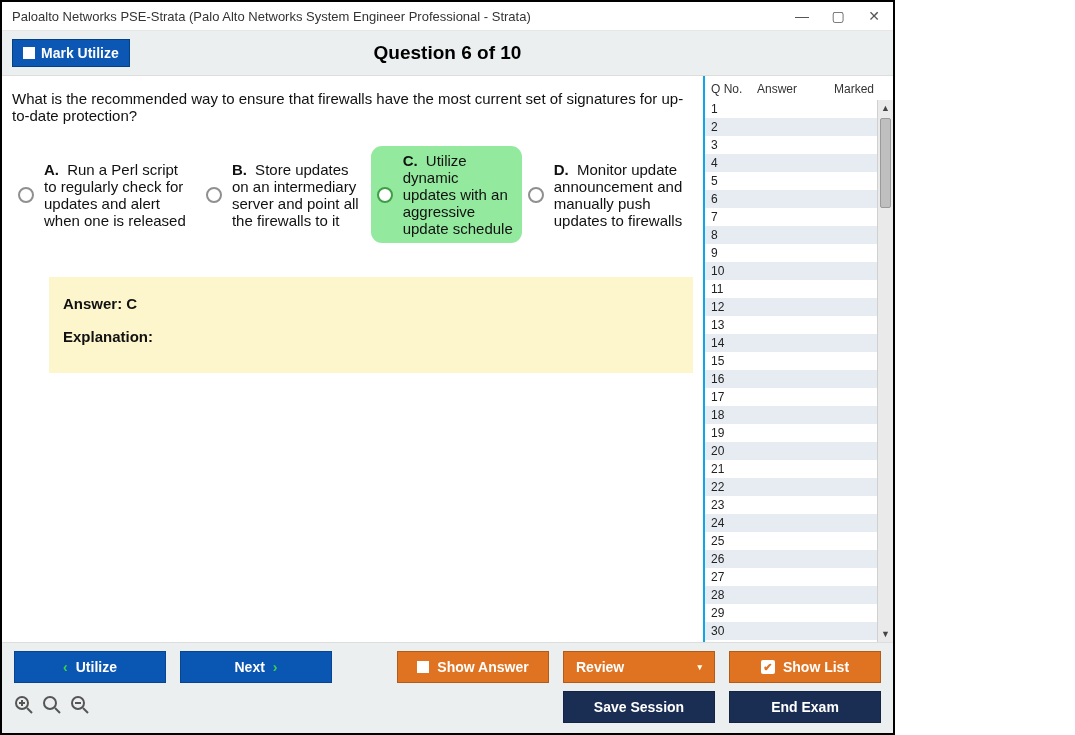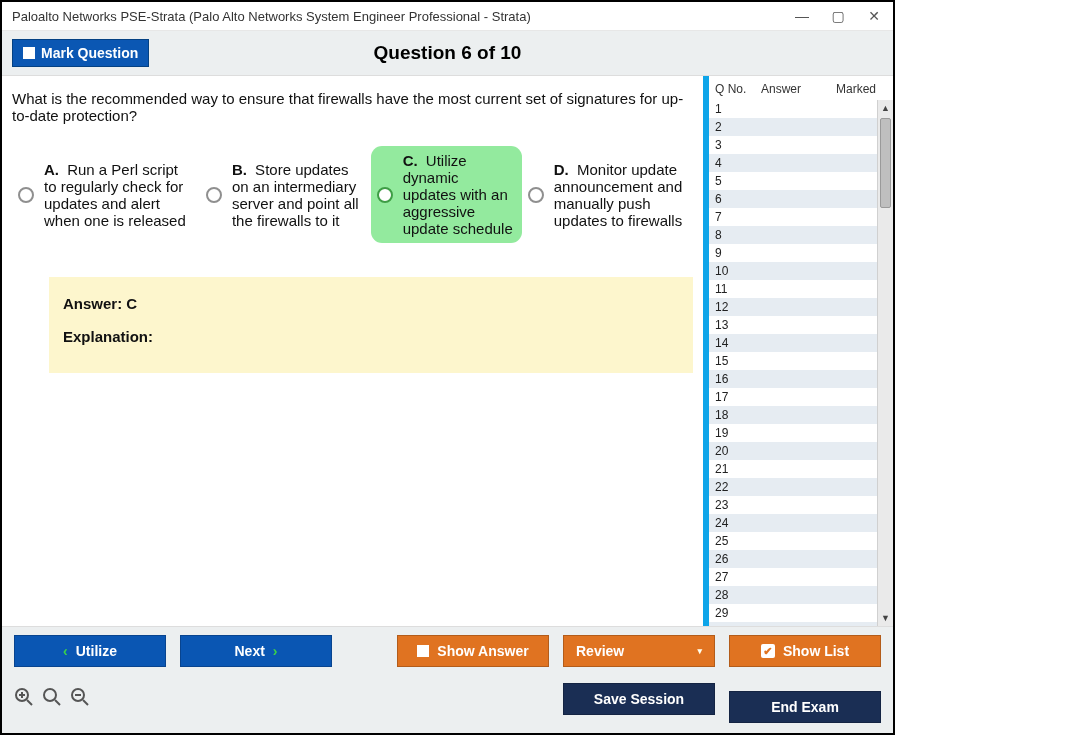--- a/index.html
+++ b/index.html
@@ -48,21 +48,21 @@
   .choice.highlight .radio { border-color: #3f9d46; }
   .choice b { font-weight: bold; margin-right: 4px; }
   .answer-box {
     margin-top: 34px; background: #fdf6cd; padding: 18px 14px 28px 14px;
     font-size: 15px; color: #111; margin-left: 37px;
   }
   .answer-box .ans { font-weight: bold; margin-bottom: 16px; }
   .answer-box .expl-label { font-weight: bold; }
   
   .sidebar {
-    width: 190px; border-left: 6px solid #0ea5e9; display: flex; flex-direction: column;
+    width: 190px; border-left: 2px solid #0ea5e9; display: flex; flex-direction: column;
     background: #fff; font-size: 12px;
   }
   .side-head {
     display: flex; padding: 6px 6px 4px 6px; color: #333;
   }
   .side-head .c-qno { width: 46px; }
   .side-head .c-ans { width: 64px; }
   .side-head .c-mark { flex: 1; text-align: center; }
   .side-body { flex: 1; overflow: hidden; position: relative; }
   .q-rows { display: flex; flex-direction: column; }
@@ -99,21 +99,21 @@
   .btn .arrow { font-weight: bold; }
   .btn-blue { background: #0a56b3; }
   .btn-orange { background: #e07321; }
   .btn-navy { background: #1a2e54; }
   .btn-prev { width: 152px; }
   .btn-next { width: 152px; }
   .btn-show { width: 152px; }
   .btn-review { width: 152px; justify-content: space-between; padding: 0 12px; }
   .btn-list { width: 152px; }
   .btn-save { width: 152px; }
-  .btn-end  { width: 152px; margin-top: 16px; }
+  .btn-end  { width: 152px; }
   .arrow-green { color: #3ad24a; }
   .box-icon { width: 12px; height: 12px; background: #fff; display: inline-block; }
   .check-icon { width: 14px; height: 14px; background: #fff; color: #e07321; display:inline-flex;align-items:center;justify-content:center;font-size:11px;font-weight:bold;border-radius:2px;}
   .zoom-icons { display: flex; gap: 8px; color: #555; font-size: 20px; }
   .zoom-icons span { cursor: pointer; }
   .left-group, .right-group { display: flex; gap: 14px; align-items: center; }
   .drop-arrow { font-size: 9px; color:#ffe; }
 </style>
 </head>
 <body>
@@ -125,21 +125,21 @@
     <div class="win-controls">
       <span>—</span>
       <span>▢</span>
       <span>✕</span>
     </div>
   </div>
 
   <div class="topbar">
     <button class="mark-btn">
       <span class="box"></span>
-      <span>Mark Question</span>
+      <span>Mark Utilize</span>
     </button>
     <div class="q-header">Question 6 of 10</div>
   </div>
 
   <div class="main">
     <div class="content">
       <div class="question-text">What is the recommended way to ensure that firewalls have the most current set of signatures for up-to-date protection?</div>
       <div class="choices" id="choices">
           <div class="choice">
             <span class="radio"></span>

